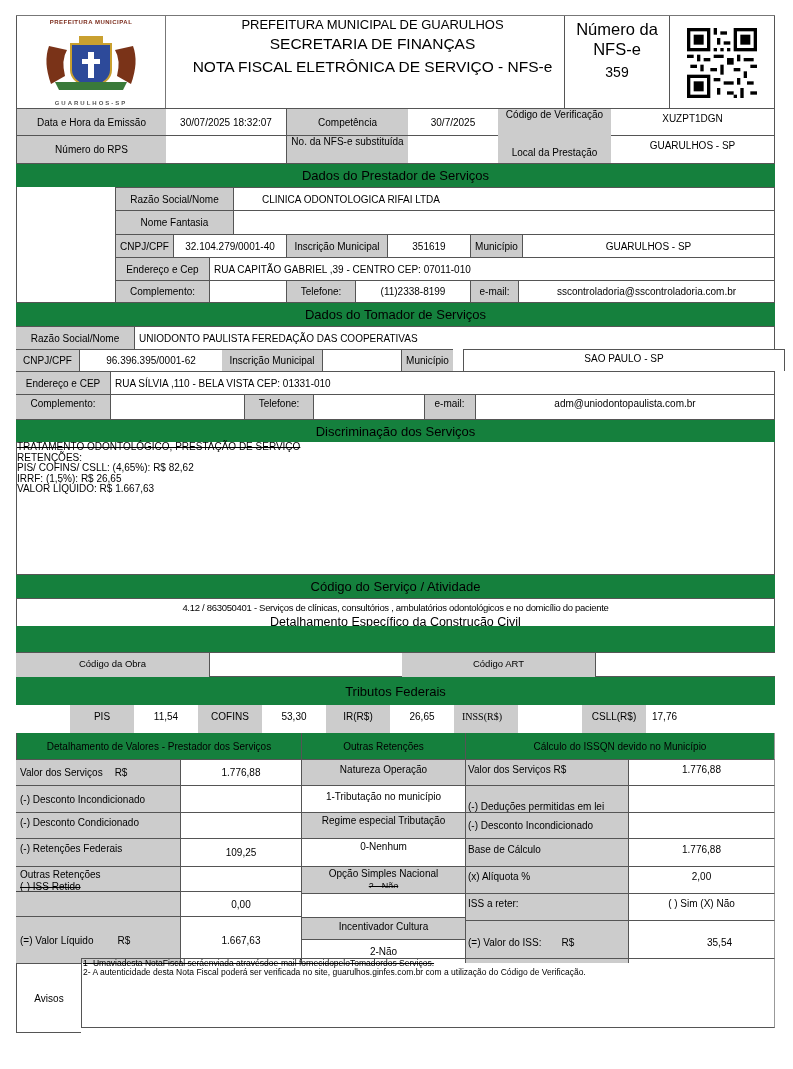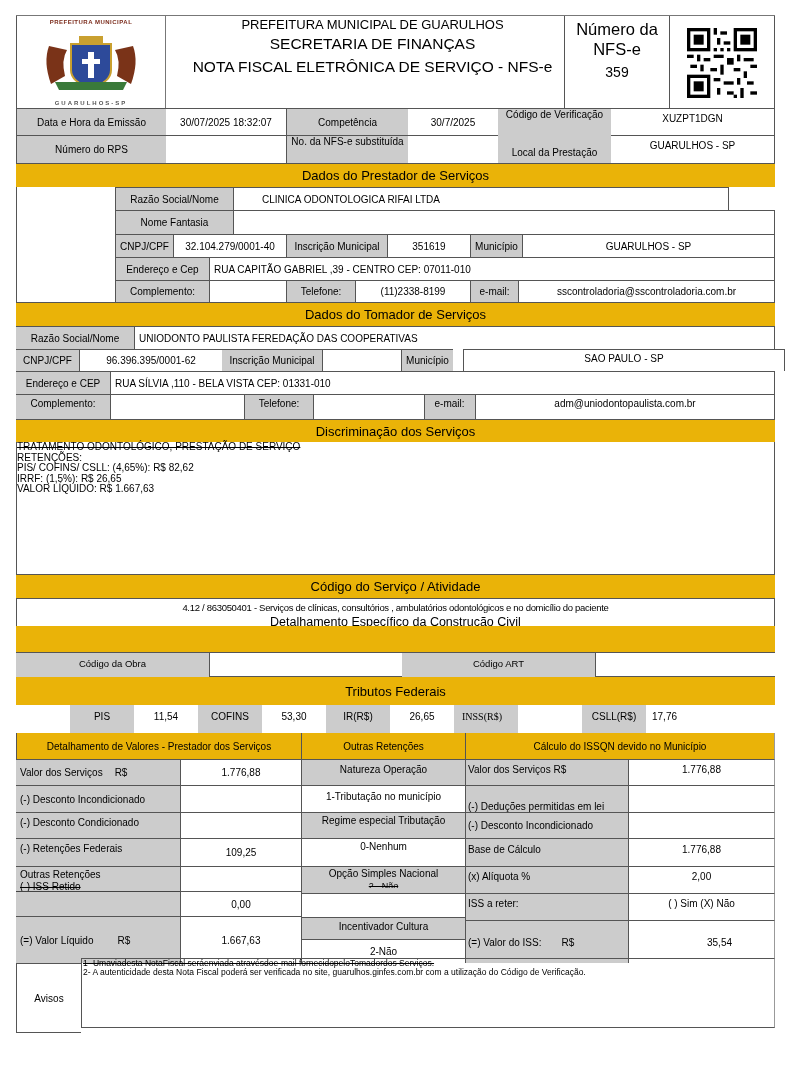--- a/index.html
+++ b/index.html
@@ -1,21 +1,21 @@
 <!DOCTYPE html>
 <html><head>
 <meta charset="utf-8">
 <style>
   * { box-sizing: border-box; margin: 0; padding: 0; }
   body { width: 793px; height: 1069px; background: #fff; position: relative; font-family: "Liberation Sans", sans-serif; color: #000; overflow: hidden; }
   .abs { position: absolute; }
   .cell { position: absolute; display: flex; align-items: center; justify-content: center; font-size: 10px; white-space: nowrap; overflow: hidden; }
   .lbl { background: #cccccc; }
   .val { background: #ffffff; }
-  .bar { background: #eab308; font-size: 13px; }
+  .bar { background: #15803d; font-size: 13px; }
   .left { justify-content: flex-start; padding-left: 4px; }
   .top { align-items: flex-start; padding-top: 2px; }
   .bt { border-top: 1px solid #555; }
   .bb { border-bottom: 1px solid #555; }
   .bl { border-left: 1px solid #555; }
   .hline { position: absolute; height: 1px; background: #444; }
   .cond { font-size: 9.5px; letter-spacing: -0.3px; }
 </style>
 </head>
 <body>
@@ -107,21 +107,21 @@
 <div class="cell val bt" style="left:166px;top:135px;width:121px;height:28px;border-right:1px solid #555;"></div>
 <div class="cell lbl top bt" style="left:287px;top:135px;width:121px;height:28px;padding-top:0;">No. da NFS-e substituída</div>
 <div class="cell val bt" style="left:408px;top:135px;width:90px;height:28px;"></div>
 <div class="cell lbl" style="left:498px;top:135px;width:113px;height:28px;padding-top:6px;">Local da Prestação</div>
 <div class="cell val" style="left:611px;top:135px;width:164px;height:28px;border-right:1px solid #555;border-top:1px solid #555;align-items:flex-start;padding-top:4px;">GUARULHOS - SP</div>
 
 <div class="cell bar bt" style="left:16px;top:163px;width:759px;height:24px;">Dados do Prestador de Serviços</div>
 <div class="abs val" style="left:16px;top:187px;width:100px;height:115px;border-left:1px solid #555;border-right:1px solid #555;"></div>
 
 <div class="cell lbl bt" style="left:116px;top:187px;width:117px;height:23px;">Razão Social/Nome</div>
-<div class="cell val left bt" style="left:233px;top:187px;width:496px;height:23px;border-left:1px solid #555;border-right:1px solid #555;padding-left:28px;">CLINICA ODONTOLOGICA RIFAI LTDA</div>
+<div class="cell val left bt" style="left:233px;top:187px;width:542px;height:23px;border-left:1px solid #555;border-right:1px solid #555;padding-left:28px;">CLINICA ODONTOLOGICA RIFAI LTDA</div>
 
 <div class="cell lbl bt" style="left:116px;top:210px;width:117px;height:24px;">Nome Fantasia</div>
 <div class="cell val left bt" style="left:233px;top:210px;width:542px;height:24px;border-left:1px solid #555;border-right:1px solid #555;"></div>
 
 <div class="cell lbl bt" style="left:116px;top:234px;width:57px;height:23px;">CNPJ/CPF</div>
 <div class="cell val bt bl" style="left:173px;top:234px;width:113px;height:23px;">32.104.279/0001-40</div>
 <div class="cell lbl bt bl" style="left:286px;top:234px;width:101px;height:23px;">Inscrição Municipal</div>
 <div class="cell val bt bl" style="left:387px;top:234px;width:83px;height:23px;">351619</div>
 <div class="cell lbl bt bl" style="left:470px;top:234px;width:52px;height:23px;">Município</div>
 <div class="cell val bt bl" style="left:522px;top:234px;width:253px;height:23px;border-right:1px solid #555;">GUARULHOS - SP</div>

